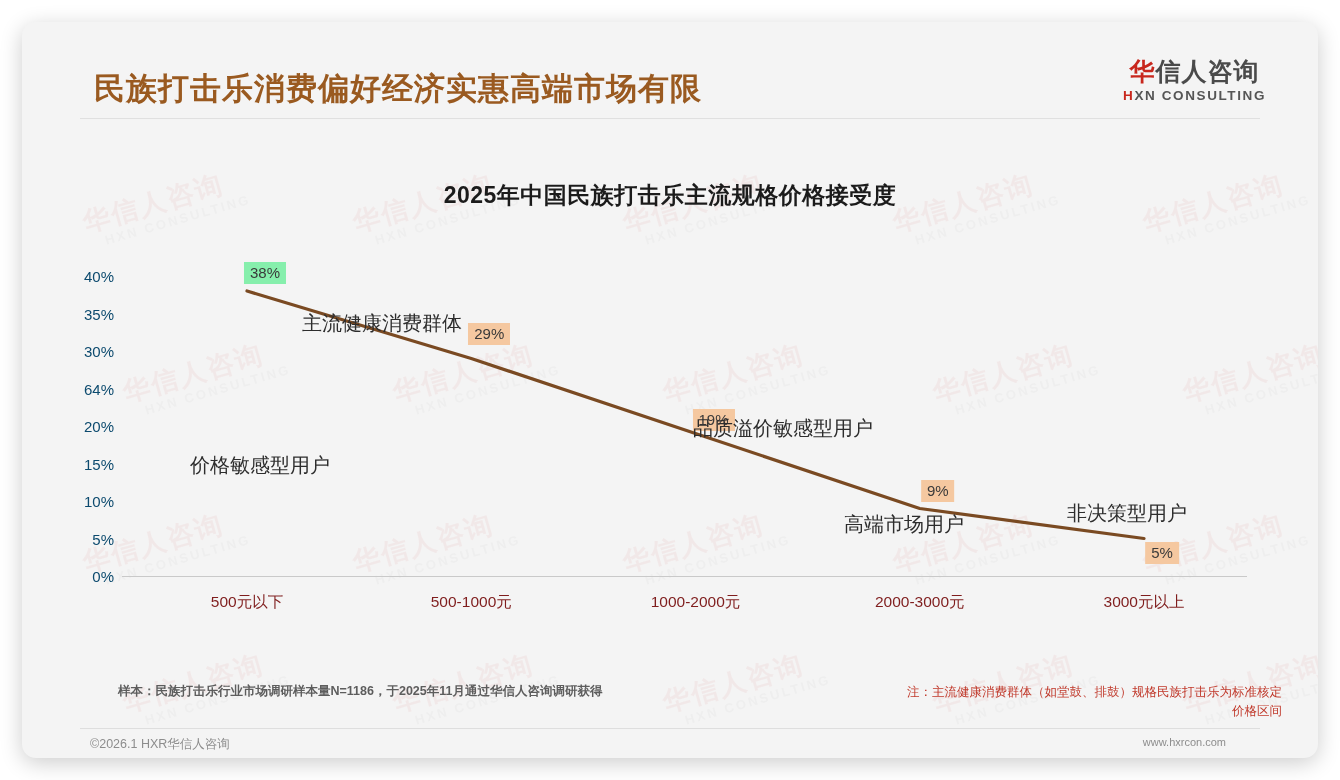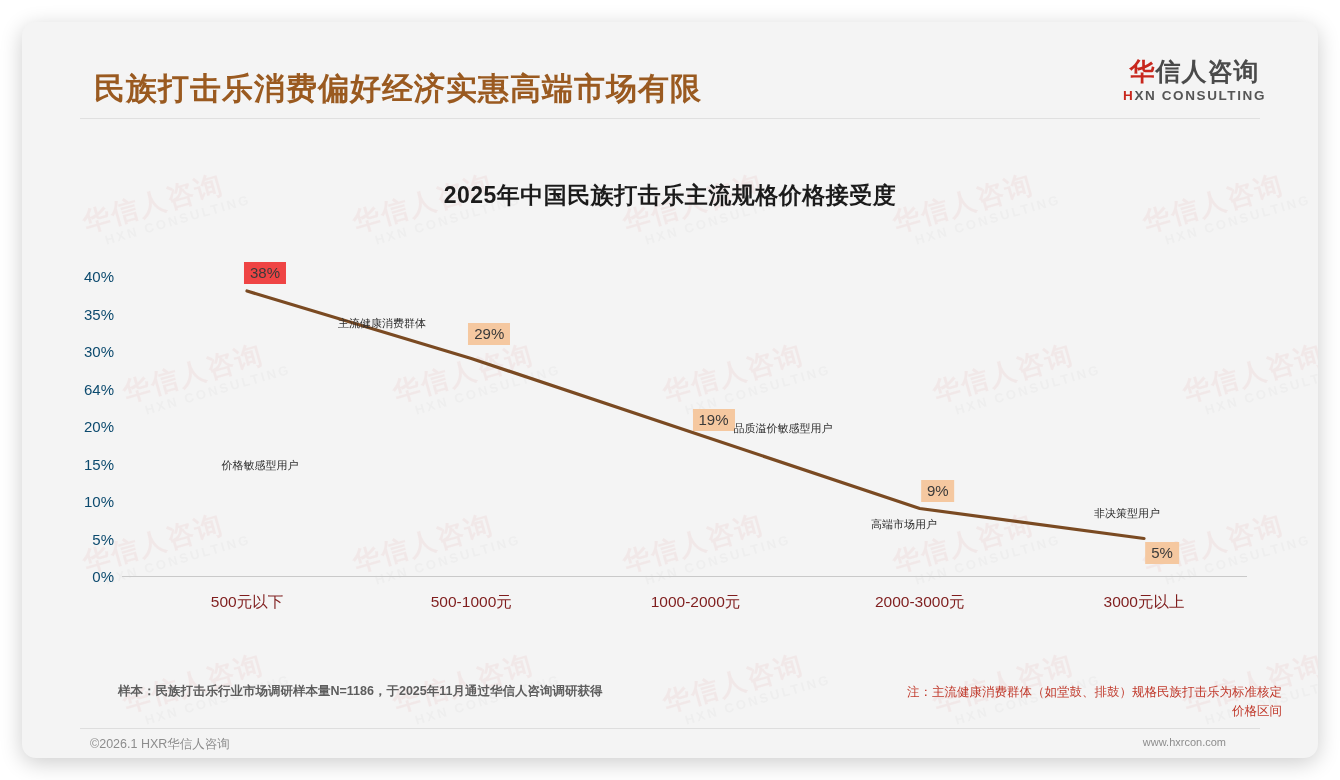--- a/index.html
+++ b/index.html
@@ -158,21 +158,21 @@
     position: absolute;
     background: #f5c8a0;
     color: #3a3a3a;
     font-size: 15px;
     padding: 2px 6px 3px 6px;
     transform: translate(-50%, -50%);
     white-space: nowrap;
   }
   .annot {
     position: absolute;
-    font-size: 11px;
+    font-size: 20px;
     color: #2d2d2d;
     white-space: nowrap;
     transform: translate(-50%, -50%);
   }
 
   
   .footnote-left {
     position: absolute;
     left: 96px;
     top: 661px;
@@ -330,21 +330,21 @@
       <div class="ytick" style="left: 30px; top: 404px;">20%</div>
       <div class="ytick" style="left: 30px; top: 366.5px;">64%</div>
       <div class="ytick" style="left: 30px; top: 329px;">30%</div>
       <div class="ytick" style="left: 30px; top: 291.5px;">35%</div>
       <div class="ytick" style="left: 30px; top: 254px;">40%</div>
       <div class="xtick" style="left: 225px;">500元以下</div>
       <div class="xtick" style="left: 449.25px;">500-1000元</div>
       <div class="xtick" style="left: 673.5px;">1000-2000元</div>
       <div class="xtick" style="left: 897.75px;">2000-3000元</div>
       <div class="xtick" style="left: 1122px;">3000元以上</div>
-      <div class="data-label" style="left: 243px; top: 251px; background: #ef4444;">38%</div>
+      <div class="data-label" style="left: 243px; top: 251px; background: #86efac;">38%</div>
       <div class="data-label" style="left: 467.25px; top: 312px; background: rgb(245, 200, 160);">29%</div>
       <div class="data-label" style="left: 691.5px; top: 397.5px; background: rgb(245, 200, 160);">19%</div>
       <div class="data-label" style="left: 915.75px; top: 468.5px; background: rgb(245, 200, 160);">9%</div>
       <div class="data-label" style="left: 1140px; top: 530.5px; background: rgb(245, 200, 160);">5%</div>
       <div class="annot" style="left: 360px; top: 301px;">主流健康消费群体</div>
       <div class="annot" style="left: 238px; top: 443px;">价格敏感型用户</div>
       <div class="annot" style="left: 761px; top: 406px;">品质溢价敏感型用户</div>
       <div class="annot" style="left: 882px; top: 502px;">高端市场用户</div>
       <div class="annot" style="left: 1105px; top: 491px;">非决策型用户</div>
     </div>

